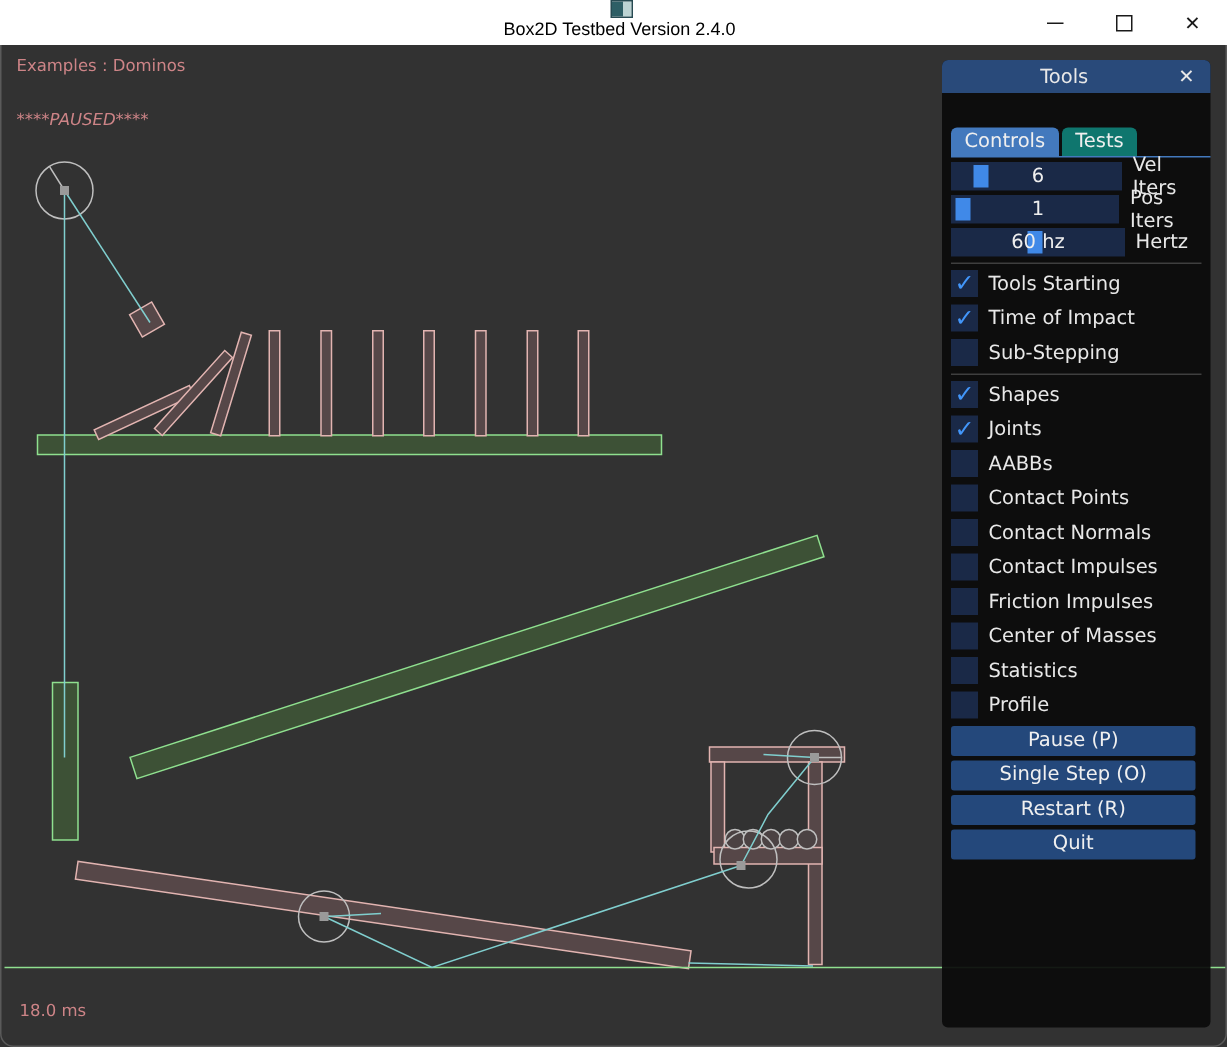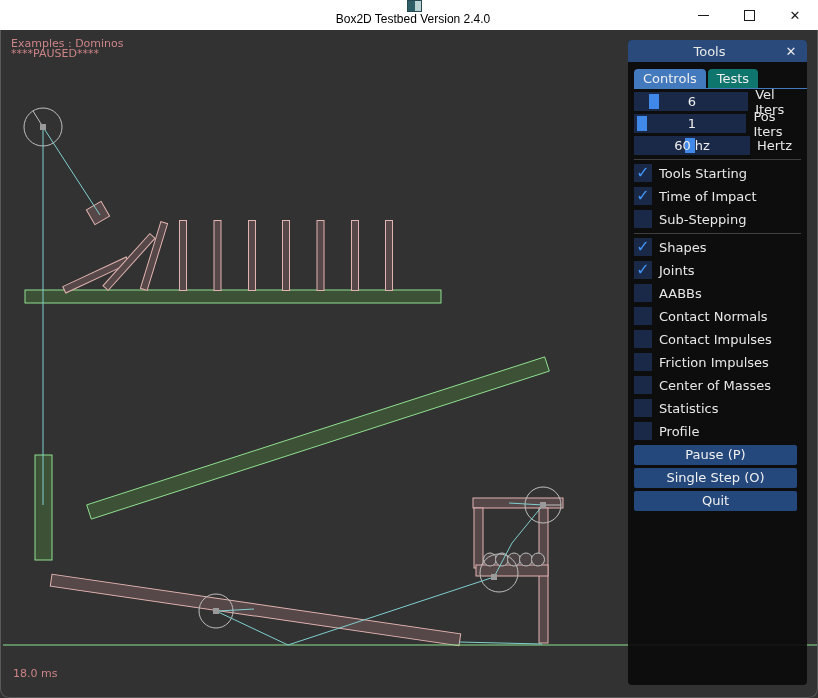--- a/index.html
+++ b/index.html
@@ -25,34 +25,34 @@
   .glyph-close{font-size:13px;line-height:13px;}
   
   .canvas{
     position:absolute;left:0;top:30px;width:818px;height:668px;background:#323232;
     border:1px solid #5a5a5a;border-top:none;border-radius:0 0 9px 9px;
     box-sizing:border-box;overflow:hidden;
   }
   .canvas svg{position:absolute;left:0;top:0;}
   .hud{position:absolute;color:#cd8487;font-size:11px;}
   .hud-example{left:10px;top:7px;}
-  .hud-paused{left:10px;top:17px;}
+  .hud-paused{left:10px;top:43px;font-style:italic;}
   .hud-ms{left:12px;top:637px;}
   
   .panel{
     position:absolute;left:628px;top:40px;width:179px;height:645px;
     background:rgba(11,11,11,0.93);border-radius:4px;color:#e8e8e8;font-size:13px;
   }
   .panel-title{
     height:22px;background:#294a7a;border-radius:4px 4px 0 0;
     display:flex;align-items:center;padding:0 8px;
   }
   .panel-title .t{flex:1;text-align:center;}
   .panel-close{width:16px;text-align:center;font-size:13px;color:#e8e8e8;}
-  .tabbar{display:flex;gap:2px;margin:7px 0 0 6px;border-bottom:1px solid #4379bd;}
+  .tabbar{display:flex;gap:2px;margin:23px 0 0 6px;border-bottom:1px solid #4379bd;}
   .tab{
     height:19px;line-height:19px;padding:0 9px;border-radius:4px 4px 0 0;
     background:#0f766e;color:#efefef;
   }
   .tab.active{background:#4379bd;}
   .panel-body{padding:3px 0 0 6px;}
   .slider-row{display:flex;align-items:center;height:19px;margin-bottom:3px;}
   .slider-track{position:relative;width:116px;height:19px;background:#1a2947;}
   .slider-grab{position:absolute;top:2px;width:10px;height:15px;background:#4089e8;}
   .slider-value{
@@ -204,20 +204,24 @@
             <div class="chk-mark">✓</div>
           </div>
           <div class="row-label">Joints</div>
         </div>
         <div class="chk-row">
           <div class="chk-box"></div>
           <div class="row-label">AABBs</div>
         </div>
         <div class="chk-row">
           <div class="chk-box"></div>
+          <div class="row-label">Contact Points</div>
+        </div>
+        <div class="chk-row">
+          <div class="chk-box"></div>
           <div class="row-label">Contact Normals</div>
         </div>
         <div class="chk-row">
           <div class="chk-box"></div>
           <div class="row-label">Contact Impulses</div>
         </div>
         <div class="chk-row">
           <div class="chk-box"></div>
           <div class="row-label">Friction Impulses</div>
         </div>
@@ -230,16 +234,17 @@
           <div class="row-label">Statistics</div>
         </div>
         <div class="chk-row">
           <div class="chk-box"></div>
           <div class="row-label">Profile</div>
         </div>
       </div>
     <div>
         <div class="btn">Pause (P)</div>
         <div class="btn">Single Step (O)</div>
+        <div class="btn">Restart (R)</div>
         <div class="btn">Quit</div>
       </div>
   </div>
 </div>
 
 </body></html>

